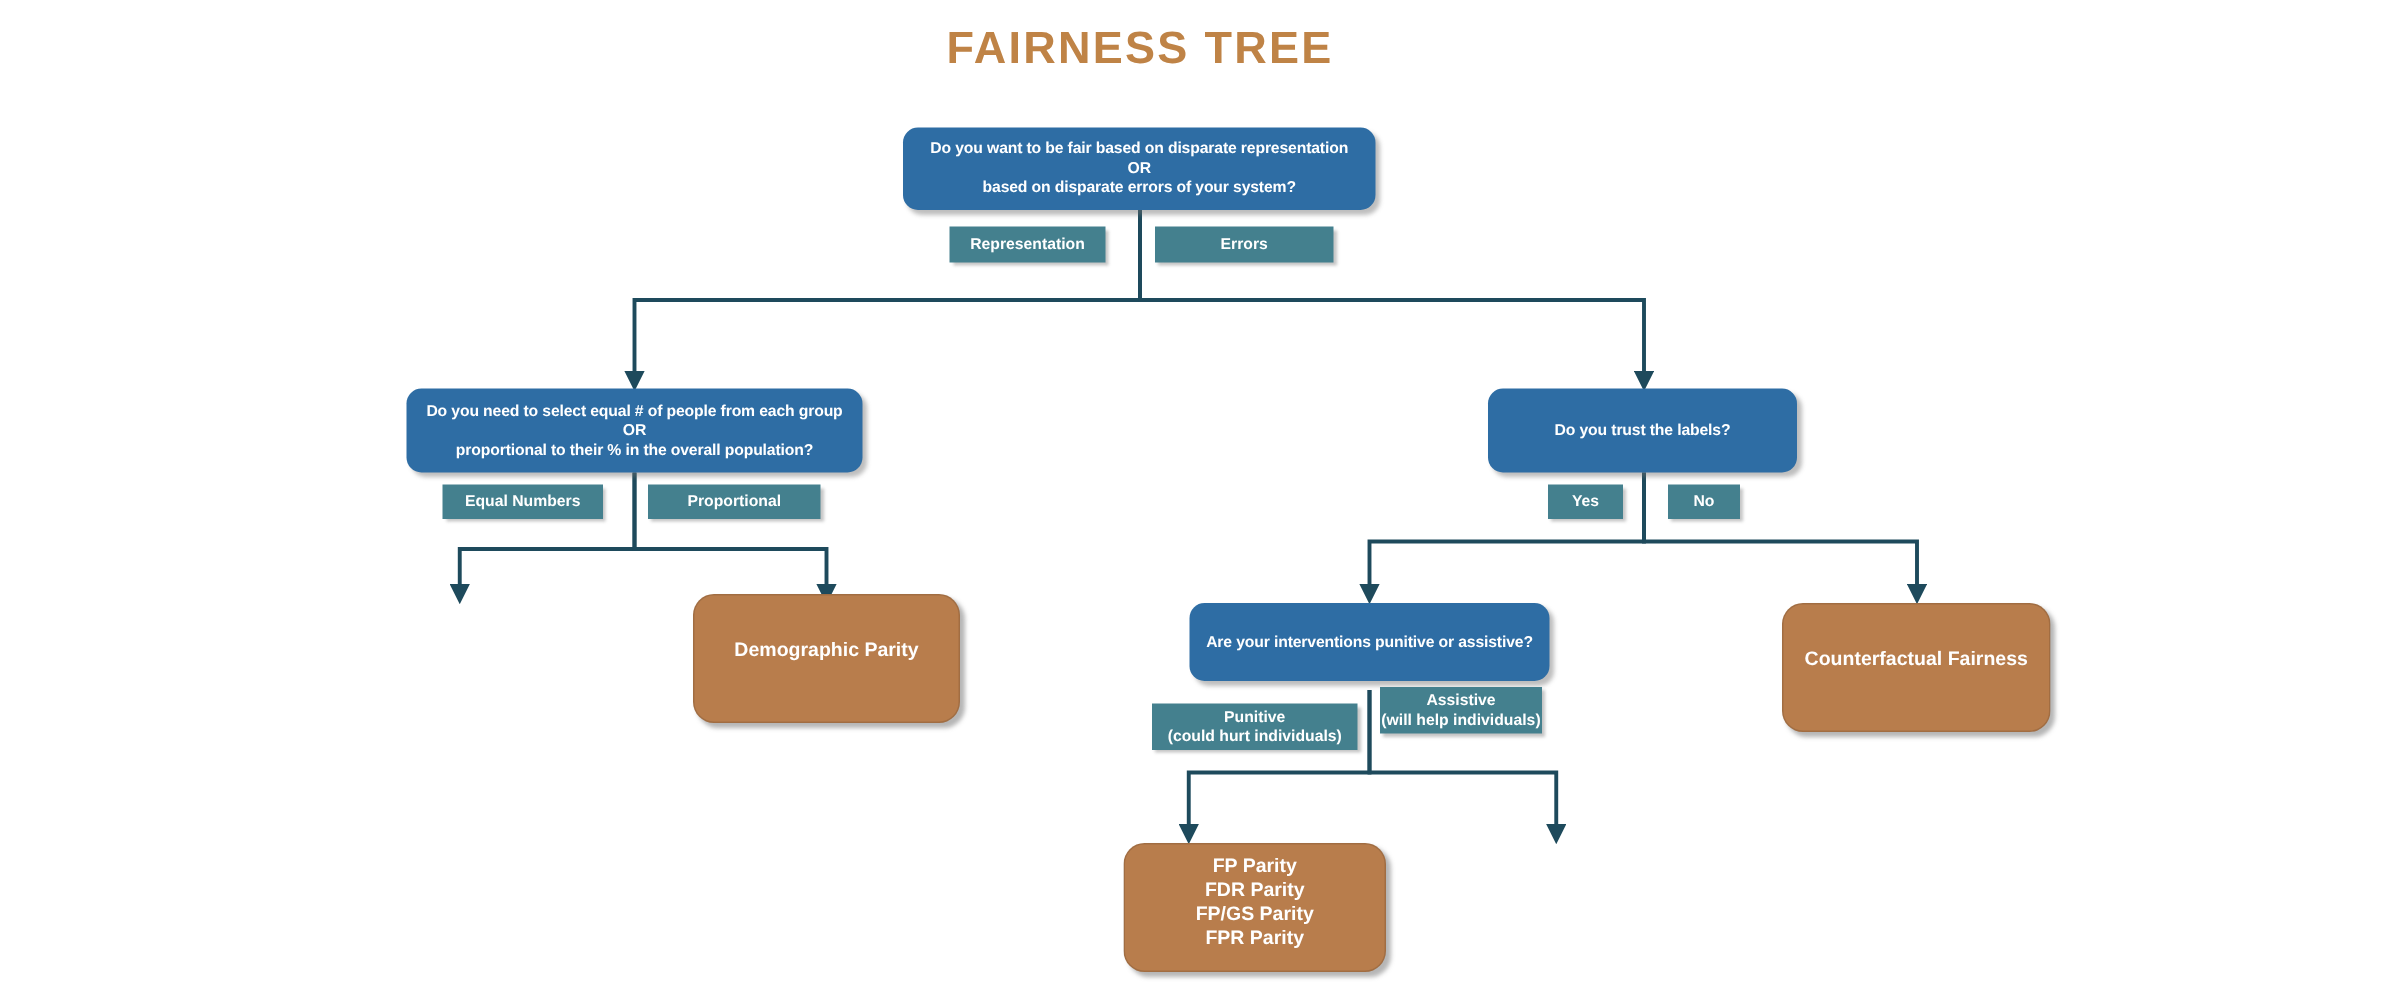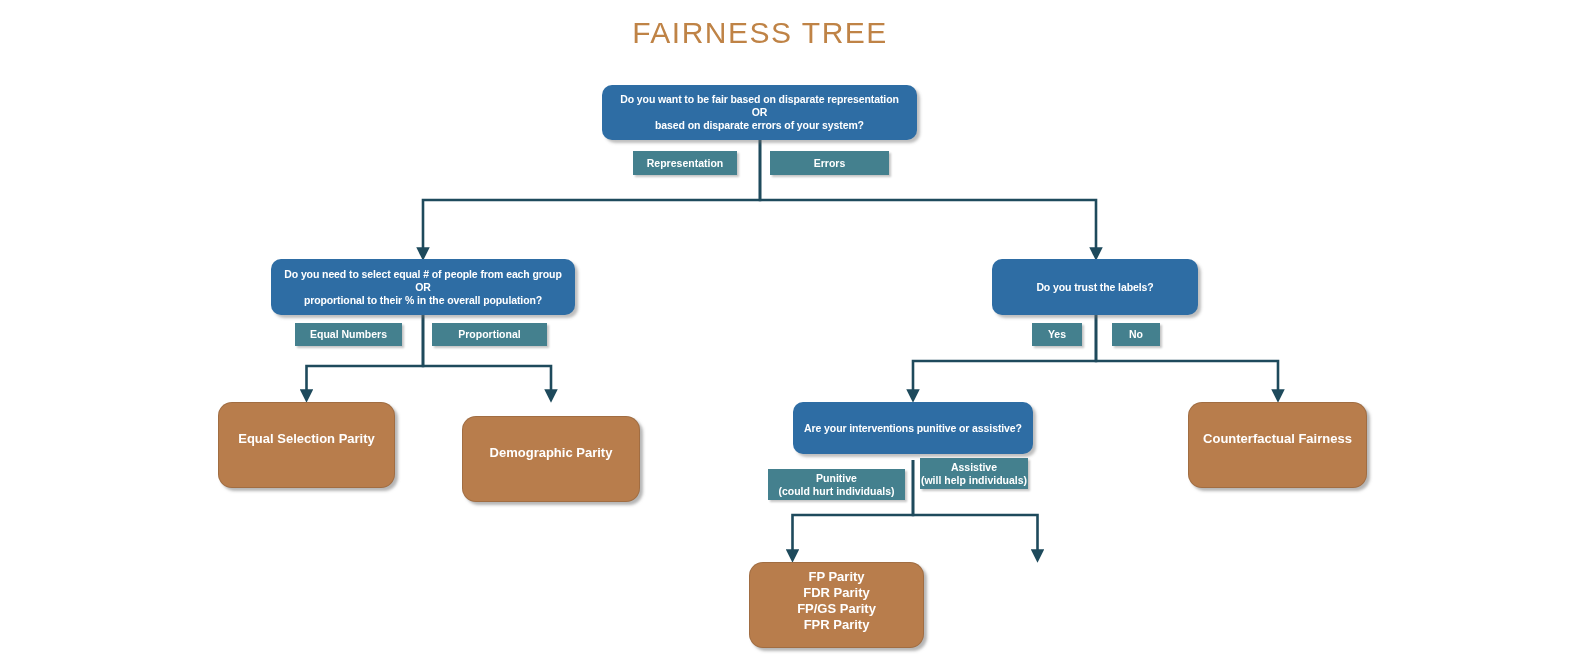--- a/index.html
+++ b/index.html
@@ -9,21 +9,21 @@
     --connector:#1e4a5c;
     --title:#bf8346;
   }
   html,body{margin:0;padding:0;background:#ffffff;}
   .stage{
     position:relative;width:1596px;height:671px;background:#ffffff;
     font-family:"Liberation Sans",sans-serif;overflow:hidden;
   }
   .title{
     position:absolute;left:760px;top:16px;transform:translateX(-50%);
-    font-size:30px;font-weight:normal;letter-spacing:1.5px;color:var(--title);
+    font-size:30px;font-weight:bold;letter-spacing:1.5px;color:var(--title);
     white-space:nowrap;
   }
   .wires{position:absolute;left:0;top:0;}
   .wires path{fill:none;stroke:var(--connector);stroke-width:2.6;stroke-linejoin:miter;}
   .node{
     position:absolute;display:flex;flex-direction:column;justify-content:center;align-items:center;
     text-align:center;color:#ffffff;font-weight:bold;box-sizing:border-box;
   }
   .qbox{
     background:var(--question_box);border-radius:10px;
@@ -86,24 +86,21 @@
     <span>Do you need to select equal # of people from each group</span>
     <span>OR</span>
     <span>proportional to their % in the overall population?</span>
   </div>
   <div class="node blabel" style="left:295px;top:323px;width:107px;height:23px;">
     <span>Equal Numbers</span>
   </div>
   <div class="node blabel" style="left:432px;top:323px;width:115px;height:23px;text-align:center;">
     <span>Proportional</span>
   </div>
-  <div class="node leaf single" style="left:218px;top:402px;width:177px;height:86px;">
-    <span>Equal Selection Parity</span>
-  </div>
-  <div class="node leaf single" style="left:462px;top:416px;width:178px;height:86px;">
+  <div class="node leaf single" style="left:462px;top:396px;width:178px;height:86px;">
     <span>Demographic Parity</span>
   </div>
 
   <div class="node qbox" style="left:992px;top:259px;width:206px;height:56px;">
     <span>Do you trust the labels?</span>
   </div>
   <div class="node blabel" style="left:1032px;top:323px;width:50px;height:23px;">
     <span>Yes</span>
   </div>
   <div class="node blabel" style="left:1112px;top:323px;width:48px;height:23px;">

